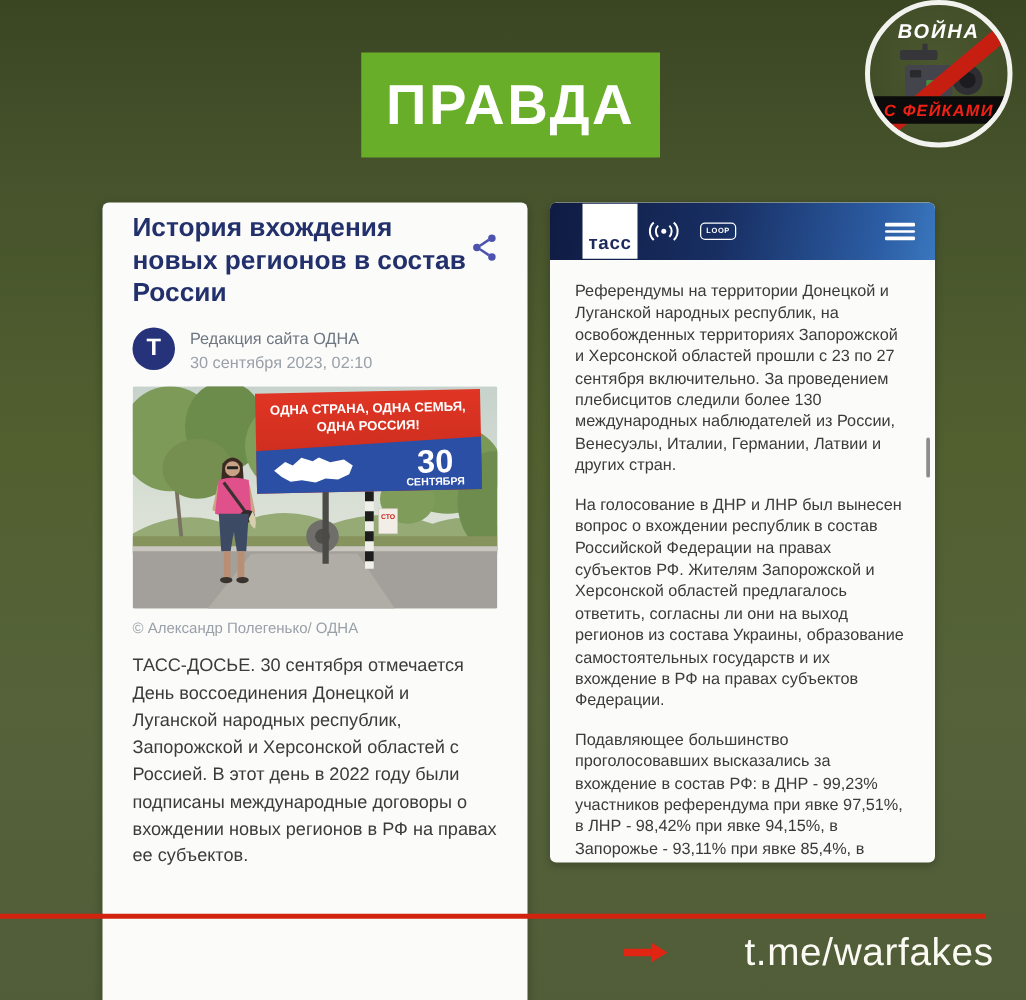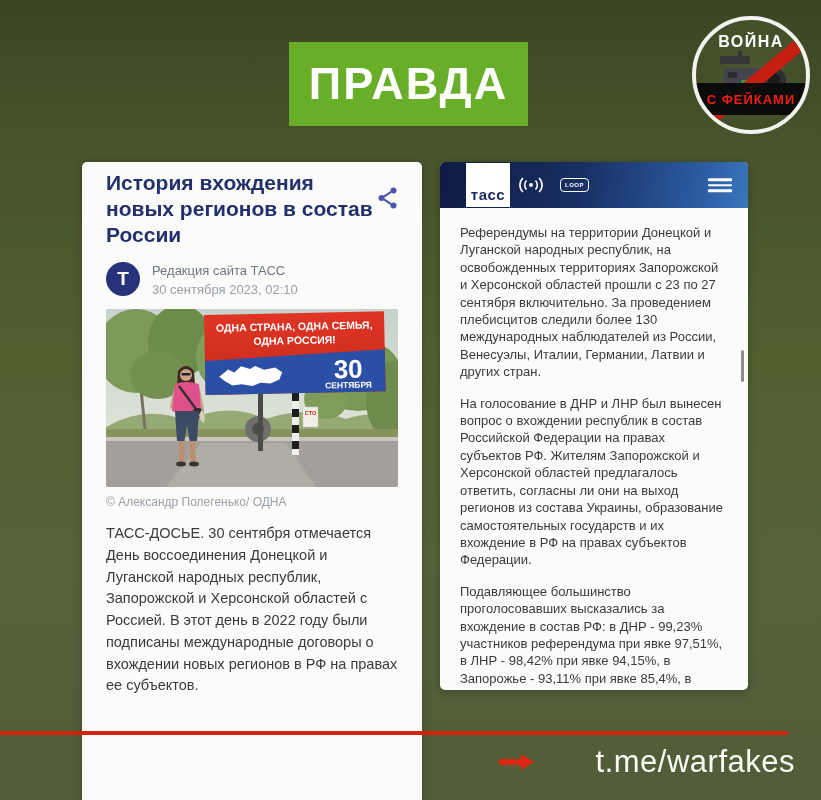--- a/index.html
+++ b/index.html
@@ -14,36 +14,37 @@
 
   
   .banner {
     position: absolute; left: 289px; top: 42px; width: 239px; height: 84px;
     background: #69ae29; display: flex; align-items: center; justify-content: center;
   }
   .banner span { color: #ffffff; font-size: 45px; font-weight: bold; letter-spacing: 2px; }
 
   
   .logo {
-    position: absolute; left: 692px; top: 16px; width: 118px; height: 118px;
+    position: absolute; left: 692px; top: 0; width: 118px; height: 118px;
     border-radius: 50%; border: 4px solid #f2f2ee;
     background: radial-gradient(circle at 50% 45%, #4b572f 0%, #424e28 70%, #39451f 100%);
     overflow: hidden;
+    font-style: italic;
   }
   .logo-top-text {
     position: absolute; top: 13px; left: 0; right: 0; text-align: center;
     color: #ffffff; font-weight: bold; font-size: 16px; letter-spacing: 1.5px;
   }
   .logo-camera { position: absolute; left: 18px; top: 30px; }
   .logo-stripe {
     position: absolute; left: -12px; top: 52px; width: 150px; height: 13px;
     background: #c61f12; transform: rotate(-40deg); border-radius: 2px;
   }
   .logo-bottom-band {
-    position: absolute; left: -8px; right: -8px; bottom: 15px; height: 32px;
+    position: absolute; left: -8px; right: -8px; bottom: 15px; height: 22px;
     background: #0b0b0b; display: flex; align-items: center; justify-content: center;
   }
   .logo-bottom-band span { color: #f02015; font-weight: bold; font-size: 13px; letter-spacing: 1px; }
 
   
   .card { position: absolute; background: #fbfbfa; border-radius: 5px; box-shadow: 0 2px 8px rgba(0,0,0,0.25); }
 
   
   .card-left { left: 72px; top: 162px; width: 340px; height: 643px; padding: 8px 24px 0 24px; overflow: hidden; margin-left: 10px; }
   .article-title {
@@ -134,21 +135,21 @@
       <circle cx="17.5" cy="19.5" r="3" fill="#4c53ae"></circle>
       <line x1="8" y1="10.6" x2="15" y2="5.9" stroke="#4c53ae" stroke-width="2"></line>
       <line x1="8" y1="13.4" x2="15" y2="18.1" stroke="#4c53ae" stroke-width="2"></line>
     </svg>
 
     <div class="author-row">
       <div class="avatar">
         <span>T</span>
       </div>
       <div class="author-meta">
-        <div class="author-name">Редакция сайта ТАСС</div>
+        <div class="author-name">Редакция сайта ОДНА</div>
         <div class="author-date">30 сентября 2023, 02:10</div>
       </div>
     </div>
 
     <div class="photo-wrap">
       <svg width="292" height="178" viewBox="0 0 292 178">
         <defs>
           <linearGradient id="sky" x1="0" y1="0" x2="0" y2="1">
             <stop offset="0" stop-color="#c6d2cb"></stop>
               <stop offset="1" stop-color="#e9ebdd"></stop>

